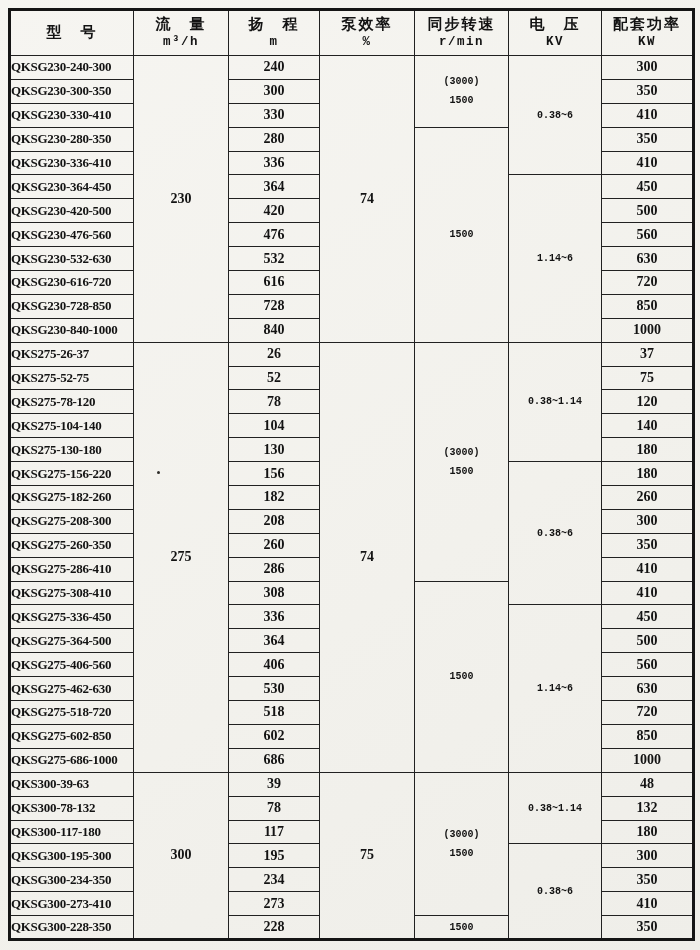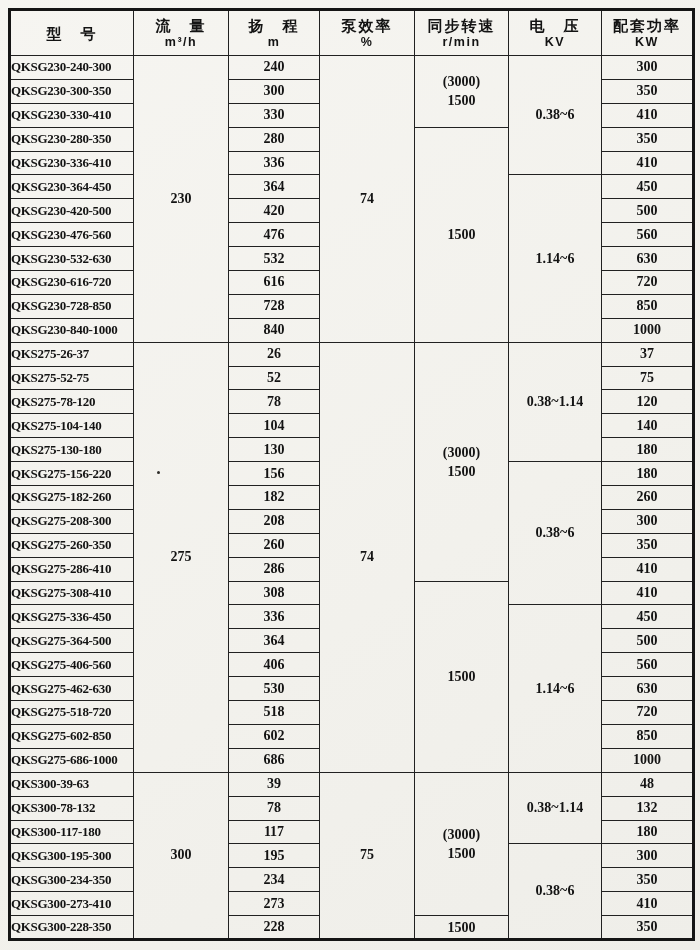--- a/index.html
+++ b/index.html
@@ -33,21 +33,21 @@
     border: 1.6px solid #212121;
     padding: 0;
     color: #131313;
     vertical-align: middle;
     overflow: hidden;
   }
   .spec-table thead tr { height: 46px; }
   .spec-table tbody tr { height: 23.9px; }
   .hdr {
     text-align: center;
-    font-family: Liberation Sans, sans-serif;
+    font-family: Liberation Mono, monospace;
     font-weight: bold;
     color: #141414;
   }
   .hdr-line1 {
     font-size: 15px;
     letter-spacing: 2px;
     line-height: 19px;
   }
   .hdr-line2 {
     font-size: 12.5px;
@@ -64,23 +64,23 @@
     white-space: nowrap;
     letter-spacing: -0.3px;
   }
   .num-cell {
     font-family: "Liberation Serif", serif;
     font-weight: bold;
     font-size: 14px;
     text-align: center;
   }
   .speed-cell, .voltage-cell {
-    font-family: Liberation Serif, serif;
-    font-weight: bold;
-    font-size: 14px;
+    font-family: Liberation Mono, monospace;
+    font-weight: bold;
+    font-size: 10px;
     text-align: center;
   }
   .speed-line { line-height: 19px; }
   .speckle {
     position: absolute;
     width: 3px;
     height: 3px;
     border-radius: 50%;
     background: #2e2c29;
   }

